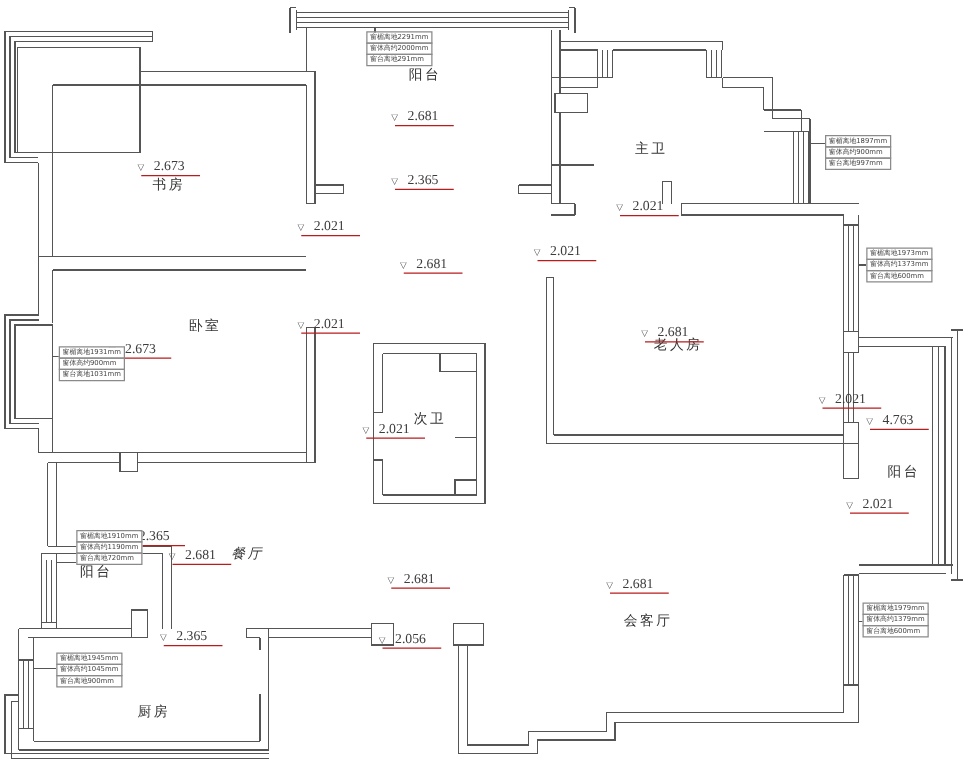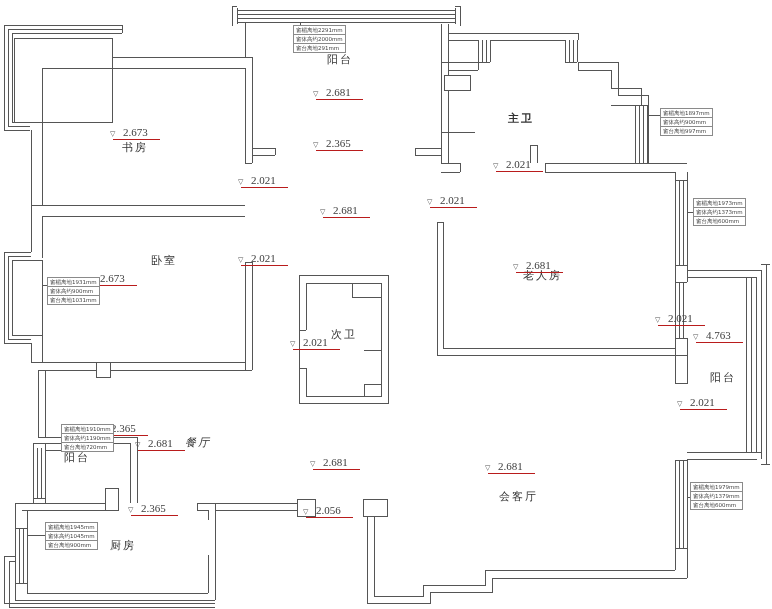--- a/index.html
+++ b/index.html
@@ -108,28 +108,28 @@
     </g>
 
     <g>
       <path d="M647,115 H660 M42,285 H47 M45,450 H61 M27,535 H45 M300,22 V30"></path>
     </g>
   </svg>
 
   <div id="labels-layer">
       <div class="room-label" style="left: 122px; top: 140px; font-family: Liberation Serif, serif;">书房</div>
       <div class="room-label" style="left: 327px; top: 52px;">阳台</div>
-      <div class="room-label" style="left: 508px; top: 111px; font-weight: bold;">主卫</div>
+      <div class="room-label" style="left: 508px; top: 111px;">主卫</div>
       <div class="room-label" style="left: 108px; top: 253px; padding-left: 43px;">卧室</div>
       <div class="room-label" style="left: 331px; top: 327px;">次卫</div>
       <div class="room-label" style="left: 523px; top: 268px;">老人房</div>
       <div class="room-label" style="left: 710px; top: 370px;">阳台</div>
       <div class="room-label" style="left: 185px; top: 435px; font-style: italic;">餐厅</div>
       <div class="room-label" style="left: 64px; top: 450px;">阳台</div>
-      <div class="room-label" style="left: 110px; top: 538px;">厨房</div>
+      <div class="room-label" style="left: 110px; top: 562px;">厨房</div>
       <div class="room-label" style="left: 499px; top: 489px; font-family: Liberation Serif, serif;">会客厅</div>
     </div>
   <div id="elevs-layer">
       <div class="elev" style="left: 113px; top: 121px;"><span class="val">2.673</span><span class="tri">▽</span></div>
       <div class="elev" style="left: 90px; top: 267px;"><span class="val">2.673</span><span class="tri">▽</span></div>
       <div class="elev" style="left: 316px; top: 81px;"><span class="val">2.681</span><span class="tri">▽</span></div>
       <div class="elev" style="left: 316px; top: 132px;"><span class="val">2.365</span><span class="tri">▽</span></div>
       <div class="elev" style="left: 241px; top: 169px;"><span class="val">2.021</span><span class="tri">▽</span></div>
       <div class="elev" style="left: 323px; top: 199px;"><span class="val">2.681</span><span class="tri">▽</span></div>
       <div class="elev" style="left: 430px; top: 189px;"><span class="val">2.021</span><span class="tri">▽</span></div>

